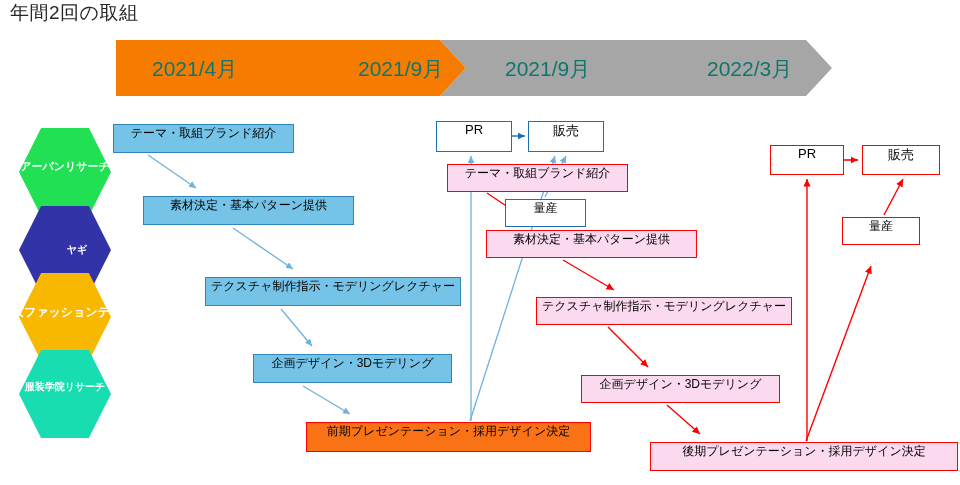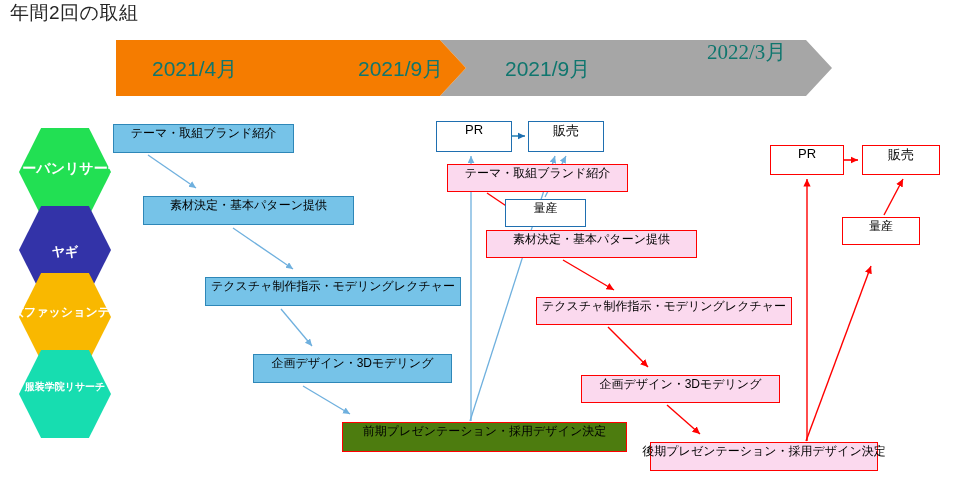--- a/index.html
+++ b/index.html
@@ -9,21 +9,21 @@
   .svgroot{position:absolute;left:0;top:0;width:960px;height:485px;}
   .page-title{position:absolute;left:10px;top:0;font-size:19px;color:#262626;
               letter-spacing:0.5px;white-space:nowrap;}
   .tl-label{position:absolute;font-size:21px;color:#0f766e;white-space:nowrap;margin-left:28px;}
   .hexlabel{position:absolute;color:#ffffff;font-weight:bold;text-align:center;
             line-height:1.25;white-space:nowrap;pointer-events:none;}
   .nodebox{position:absolute;box-sizing:border-box;display:flex;
            justify-content:center;white-space:nowrap;}
   .nodebox span{display:block;}
   .b-blue{background:#76c3e8;border:1.3px solid #2e87b8;color:#000000;}
-  .b-blue-redborder{background:#4d7c0f;border:1.6px solid #ff0000;color:#000000;margin-left:36px;}
+  .b-blue-redborder{background:#f97316;border:1.6px solid #ff0000;color:#000000;}
   .b-white-blue{background:#ffffff;border:1.4px solid #1f6fb0;color:#000000;}
   .b-pink{background:#fbd9ee;border:1.5px solid #ff0000;color:#000000;}
   .b-white-red{background:#ffffff;border:1.5px solid #ff0000;color:#000000;}
 </style>
 </head>
 <body>
 
 <div id="stage">
 
   <div class="page-title">年間2回の取組</div>
@@ -75,26 +75,26 @@
         <line x1="806" y1="441" x2="871" y2="266" stroke="#ff0000" stroke-width="1.4" marker-end="url(#ah-red)"></line>
         <line x1="884" y1="215" x2="903" y2="179" stroke="#ff0000" stroke-width="1.4" marker-end="url(#ah-red)"></line>
         <line x1="844" y1="160" x2="858" y2="160" stroke="#ff0000" stroke-width="1.6" marker-end="url(#ah-red-sm)"></line>
       </g>
   </svg>
 
   <div id="tl-labels">
       <div class="tl-label" style="left: 124px; top: 55px;">2021/4月</div>
       <div class="tl-label" style="left: 330px; top: 55px;">2021/9月</div>
       <div class="tl-label" style="left: 477px; top: 55px;">2021/9月</div>
-      <div class="tl-label" style="left: 679px; top: 38px; font-family: Liberation Serif, serif;">2022/3月</div>
+      <div class="tl-label" style="left: 679px; top: 55px;">2022/3月</div>
     </div>
 
   <div id="hex-labels">
-      <div class="hexlabel" style="font-size: 14px; left: 0px; width: 130px; margin-left: 0px; top: 160.3px;"><span>アーバン</span><span>リサーチ</span></div>
-      <div class="hexlabel" style="font-size: 13px; left: 0px; width: 130px; margin-left: 0px; top: 243.5px;"><span>ヤギ</span></div>
+      <div class="hexlabel" style="font-size: 11px; left: 0px; width: 130px; margin-left: 0px; top: 160.3px;"><span>アーバン</span><span>リサーチ</span></div>
+      <div class="hexlabel" style="font-size: 10px; left: 0px; width: 130px; margin-left: 12px; top: 243.5px;"><span>ヤギ</span></div>
       <div class="hexlabel" style="font-size: 12px; left: 0px; width: 130px; margin-left: 0px; top: 305.3px;"><span>東京ファッション</span><span>テクノロジーラボ</span></div>
       <div class="hexlabel" style="font-size: 10px; left: 0px; width: 130px; margin-left: 0px; top: 381px;"><span>服装学院</span><span>リサーチ</span></div>
     </div>
 
   <div id="fh-boxes">
       <div class="nodebox b-blue" style="left: 113px; top: 124px; width: 181px; height: 29px; font-size: 12px;">
         <span>テーマ・取組ブランド紹介</span>
       </div>
       <div class="nodebox b-blue" style="left: 143px; top: 196px; width: 211px; height: 29px; font-size: 12px;">
         <span>素材決定・基本パターン提供</span>
@@ -125,21 +125,21 @@
       </div>
       <div class="nodebox b-pink" style="left: 486px; top: 230px; width: 211px; height: 28px; font-size: 12px;">
         <span>素材決定・基本パターン提供</span>
       </div>
       <div class="nodebox b-pink" style="left: 536px; top: 297px; width: 256px; height: 28px; font-size: 12px;">
         <span>テクスチャ制作指示・モデリングレクチャー</span>
       </div>
       <div class="nodebox b-pink" style="left: 581px; top: 375px; width: 199px; height: 28px; font-size: 12px;">
         <span>企画デザイン・3Dモデリング</span>
       </div>
-      <div class="nodebox b-pink" style="left: 650px; top: 442px; width: 228px; height: 29px; font-size: 12px;">
+      <div class="nodebox b-pink" style="left: 650px; top: 442px; width: 308px; height: 29px; font-size: 12px;">
         <span>後期プレゼンテーション・採用デザイン決定</span>
       </div>
       <div class="nodebox b-white-red" style="left: 770px; top: 145px; width: 74px; height: 30px; font-size: 13px;">
         <span>PR</span>
       </div>
       <div class="nodebox b-white-red" style="left: 862px; top: 145px; width: 78px; height: 30px; font-size: 13px;">
         <span>販売</span>
       </div>
       <div class="nodebox b-white-red" style="left: 842px; top: 217px; width: 78px; height: 28px; font-size: 12px;">
         <span>量産</span>

